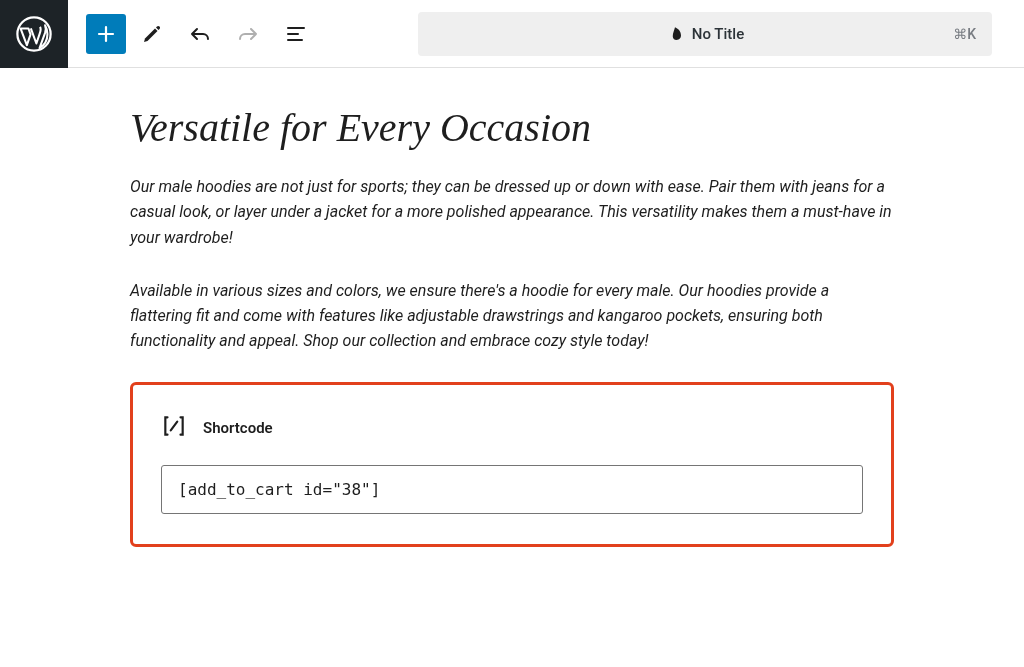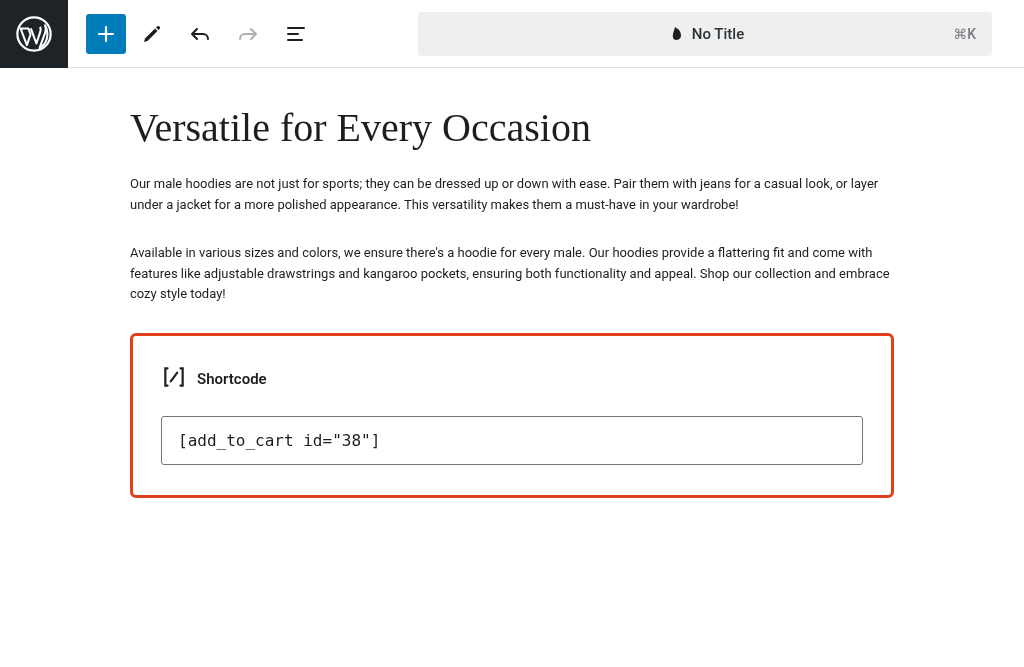--- a/index.html
+++ b/index.html
@@ -90,37 +90,39 @@
       margin: 0 auto;
       padding: 36px 28px 0 28px;
     }
     .heading {
       font-family: Georgia, "Times New Roman", serif;
       font-size: 40px;
       font-weight: 400;
       color: #1e1e1e;
       margin-bottom: 22px;
       line-height: 1.2;
+      font-style: italic;
     }
     .para {
-      font-size: 13px;
+      font-size: 16px;
       line-height: 1.58;
       color: #1e1e1e;
       margin-bottom: 28px;
+      font-style: italic;
     }
     .shortcode-block {
       border: 3px solid #e2401c;
       border-radius: 6px;
       padding: 28px 28px 30px 28px;
       margin-top: 18px;
     }
     .shortcode-header {
       display: flex;
       align-items: center;
-      gap: 10px;
+      gap: 16px;
       margin-bottom: 22px;
     }
     .shortcode-header svg { width: 26px; height: 26px; }
     .shortcode-label {
       font-size: 15px;
       font-weight: 600;
       color: #1e1e1e;
     }
     .shortcode-input-wrap {
       border: 1px solid #757575;

